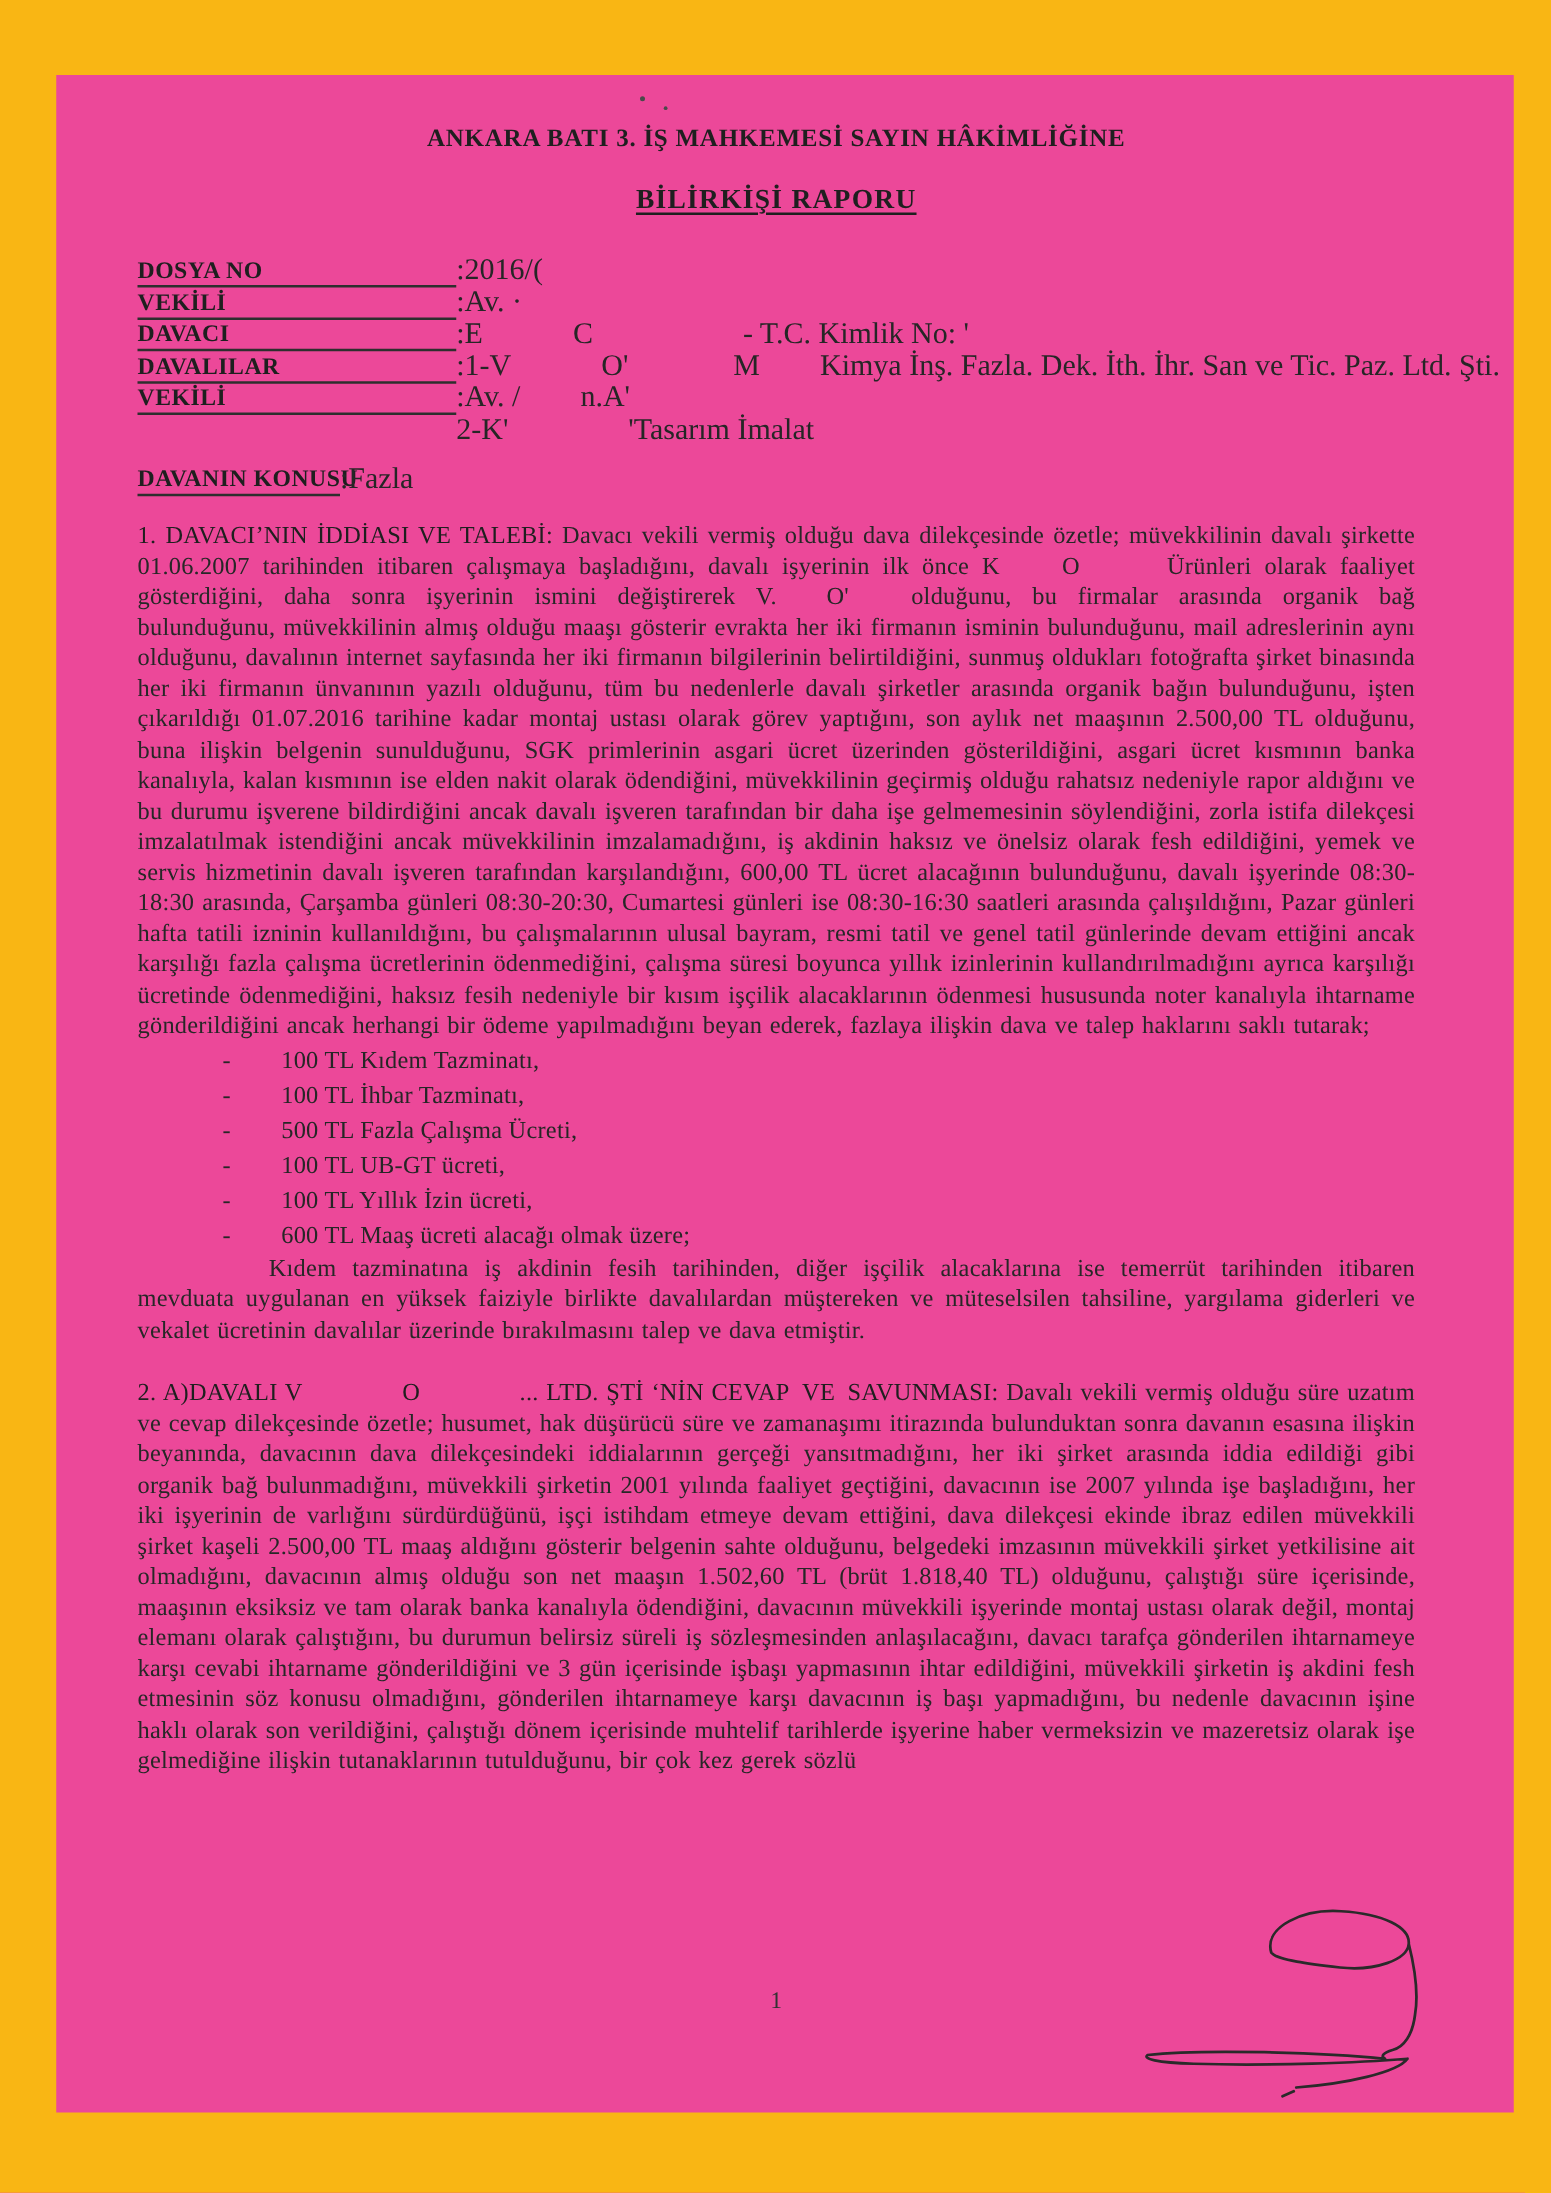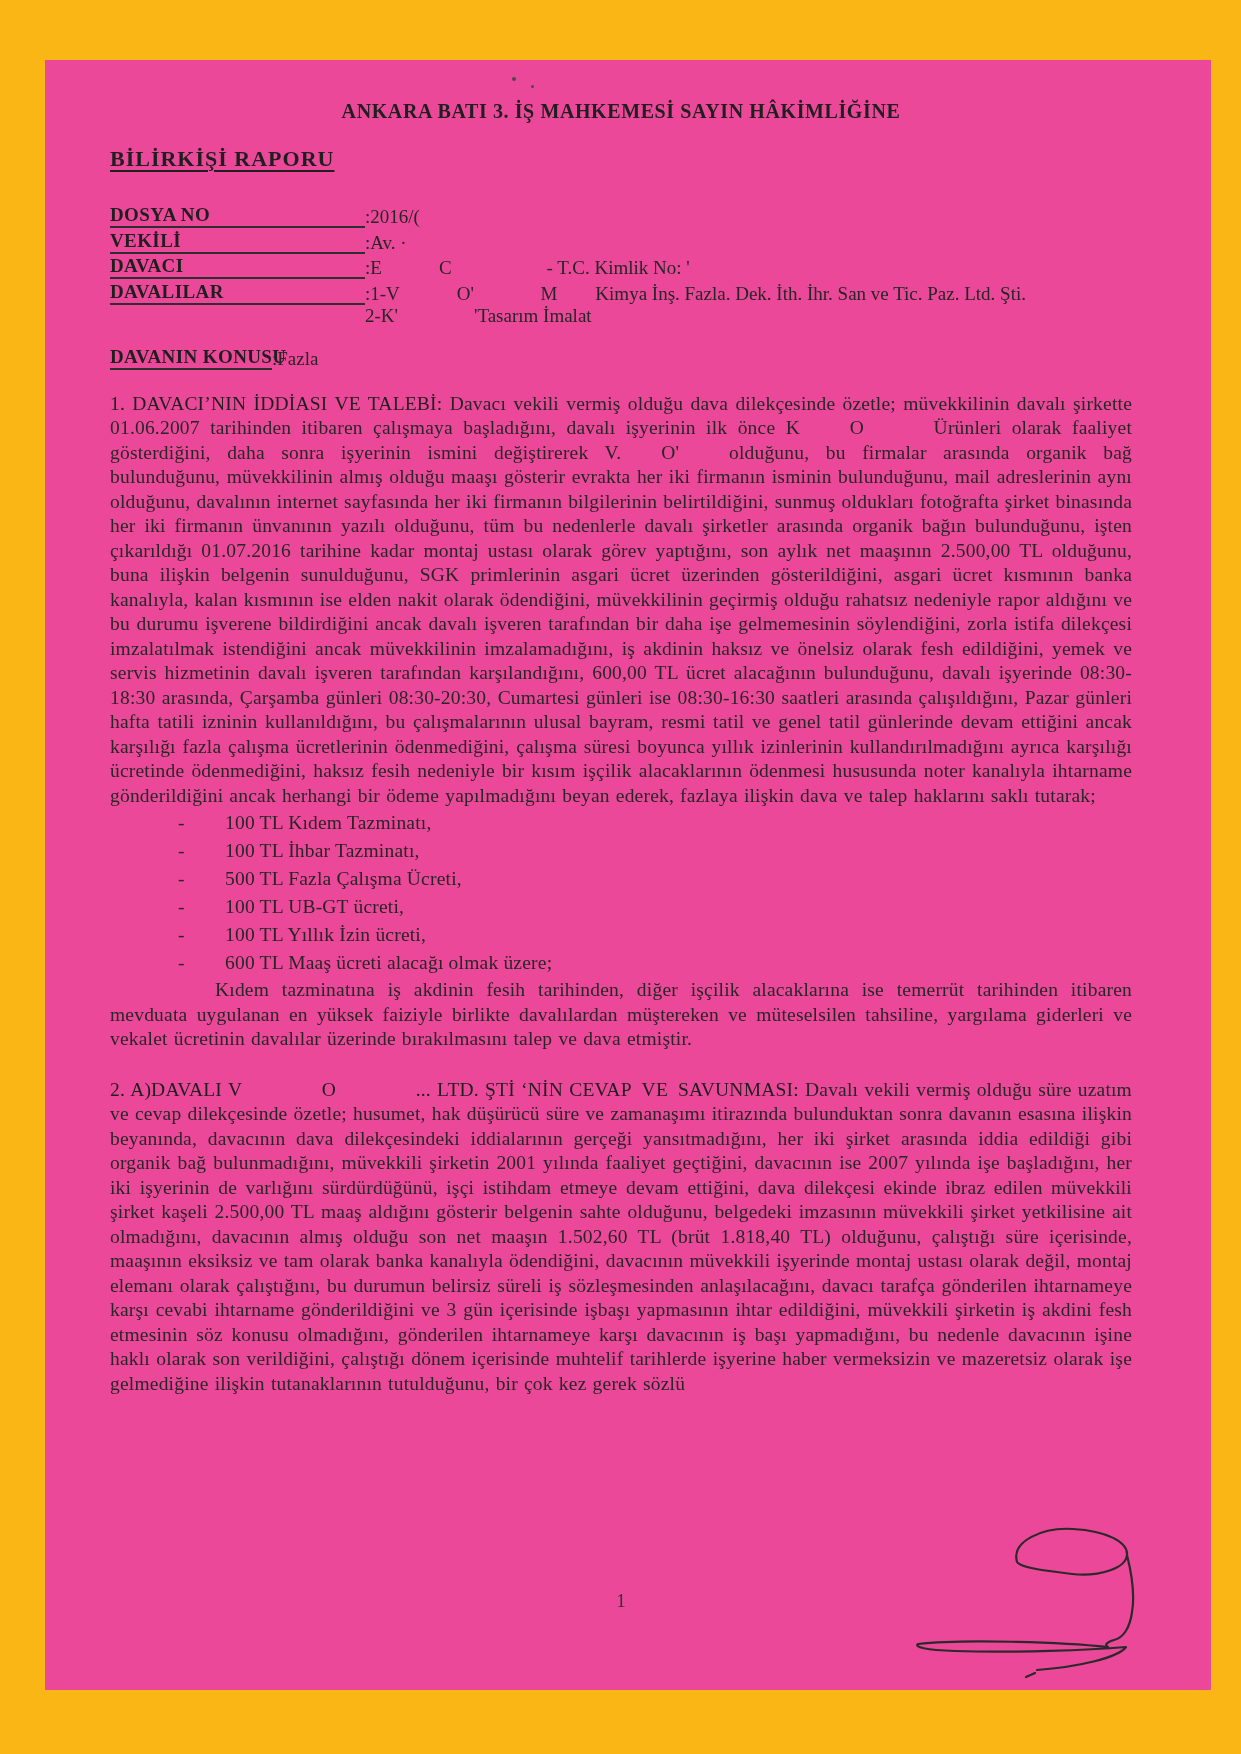--- a/index.html
+++ b/index.html
@@ -22,35 +22,35 @@
   }
   .speck{position:absolute;background:#4a4a4a;border-radius:50%;}
   .speck.s1{left:467px;top:17px;width:4px;height:4px;}
   .speck.s2{left:486px;top:25px;width:3px;height:3px;}
   .court-title{
     margin:0;text-align:center;
     font-size:20px;font-weight:700;letter-spacing:0.6px;
     color:#1f1f1f;
   }
   .report-title{
-    margin:23px 0 0 0;text-align:left;
+    margin:23px 0 0 0;text-align:center;
     font-size:22px;font-weight:700;letter-spacing:1px;
     text-decoration:underline;text-underline-offset:4px;text-decoration-thickness:2px;
     color:#1f1f1f;
   }
   .fields{margin-top:31px;font-size:19px;}
   .field-row{height:25.5px;white-space:nowrap;}
   .flabel{
     display:inline-block;width:255px;
     border-bottom:2px solid #2e2e2e;
     font-weight:700;letter-spacing:0.4px;color:#1f1f1f;
     vertical-align:bottom;line-height:23px;
   }
   .flabel.empty{border-bottom:none;}
-  .fvalue{font-size:19px;color:#262626;}
+  .fvalue{font-size:24px;color:#262626;}
   .subject-row{margin-top:14px;height:26px;white-space:nowrap;font-size:19px;}
   .flabel.short{width:162px;}
   .para{
     margin:0;text-align:justify;
     font-size:19.5px;line-height:24.5px;
     letter-spacing:0.2px;word-spacing:1px;
     color:#272727;
   }
   .para.first{margin-top:21px;}
   .para b{font-weight:400;color:#1f1f1f;}
@@ -90,20 +90,23 @@
         <div class="field-row">
           <span class="flabel">VEKİLİ</span><span class="fvalue">:Av. ·</span>
         </div>
         <div class="field-row">
           <span class="flabel">DAVACI</span><span class="fvalue">:E      C          -  T.C. Kimlik No: '</span>
         </div>
         <div class="field-row">
           <span class="flabel">DAVALILAR</span><span class="fvalue">:1-V      O'       M    Kimya İnş. Fazla. Dek. İth. İhr. San ve Tic. Paz. Ltd. Şti.</span>
         </div>
         <div class="field-row">
+          <span class="flabel">VEKİLİ</span><span class="fvalue">:Av. /    n.A'</span>
+        </div>
+        <div class="field-row">
           <span class="flabel empty"></span><span class="fvalue">2-K'        'Tasarım İmalat</span>
         </div>
       </div>
 
       <div class="subject-row">
         <span class="flabel short">DAVANIN KONUSU</span><span class="fvalue">:Fazla</span>
       </div>
 
       <p class="para first"><b>1. DAVACI’NIN İDDİASI VE TALEBİ:</b> <span>Davacı vekili vermiş olduğu dava dilekçesinde özetle; müvekkilinin davalı şirkette 01.06.2007 tarihinden itibaren çalışmaya başladığını, davalı işyerinin ilk önce K     O       Ürünleri olarak faaliyet gösterdiğini, daha sonra işyerinin ismini değiştirerek V.    O'     olduğunu, bu firmalar arasında organik bağ bulunduğunu, müvekkilinin almış olduğu maaşı gösterir evrakta her iki firmanın isminin bulunduğunu, mail adreslerinin aynı olduğunu, davalının internet sayfasında her iki firmanın bilgilerinin belirtildiğini, sunmuş oldukları fotoğrafta şirket binasında her iki firmanın ünvanının yazılı olduğunu, tüm bu nedenlerle davalı şirketler arasında organik bağın bulunduğunu, işten çıkarıldığı 01.07.2016 tarihine kadar montaj ustası olarak görev yaptığını, son aylık net maaşının 2.500,00 TL olduğunu, buna ilişkin belgenin sunulduğunu, SGK primlerinin asgari ücret üzerinden gösterildiğini, asgari ücret kısmının banka kanalıyla, kalan kısmının ise elden nakit olarak ödendiğini, müvekkilinin geçirmiş olduğu rahatsız nedeniyle rapor aldığını ve bu durumu işverene bildirdiğini ancak davalı işveren tarafından bir daha işe gelmemesinin söylendiğini, zorla istifa dilekçesi imzalatılmak istendiğini ancak müvekkilinin imzalamadığını, iş akdinin haksız ve önelsiz olarak fesh edildiğini, yemek ve servis hizmetinin davalı işveren tarafından karşılandığını, 600,00 TL ücret alacağının bulunduğunu, davalı işyerinde 08:30-18:30 arasında, Çarşamba günleri 08:30-20:30, Cumartesi günleri ise 08:30-16:30 saatleri arasında çalışıldığını, Pazar günleri hafta tatili izninin kullanıldığını, bu çalışmalarının ulusal bayram, resmi tatil ve genel tatil günlerinde devam ettiğini ancak karşılığı fazla çalışma ücretlerinin ödenmediğini, çalışma süresi boyunca yıllık izinlerinin kullandırılmadığını ayrıca karşılığı ücretinde ödenmediğini, haksız fesih nedeniyle bir kısım işçilik alacaklarının ödenmesi hususunda noter kanalıyla ihtarname gönderildiğini ancak herhangi bir ödeme yapılmadığını beyan ederek, fazlaya ilişkin dava ve talep haklarını saklı tutarak;</span></p>
 

